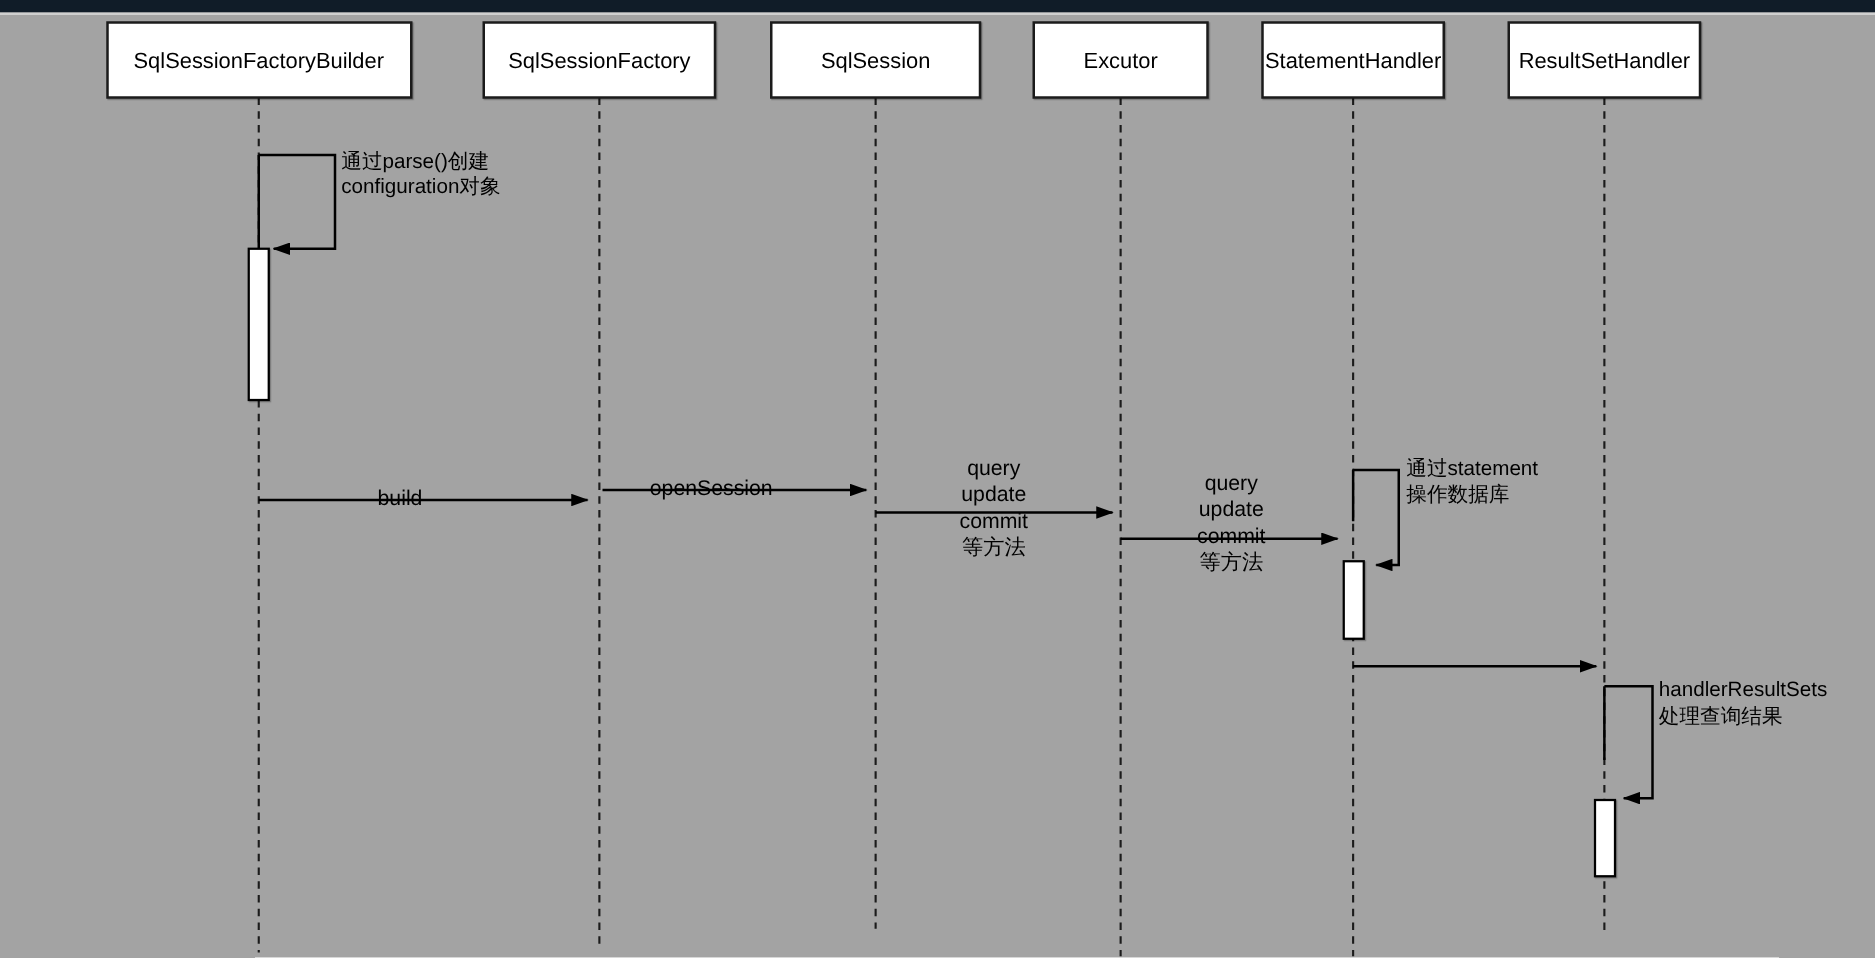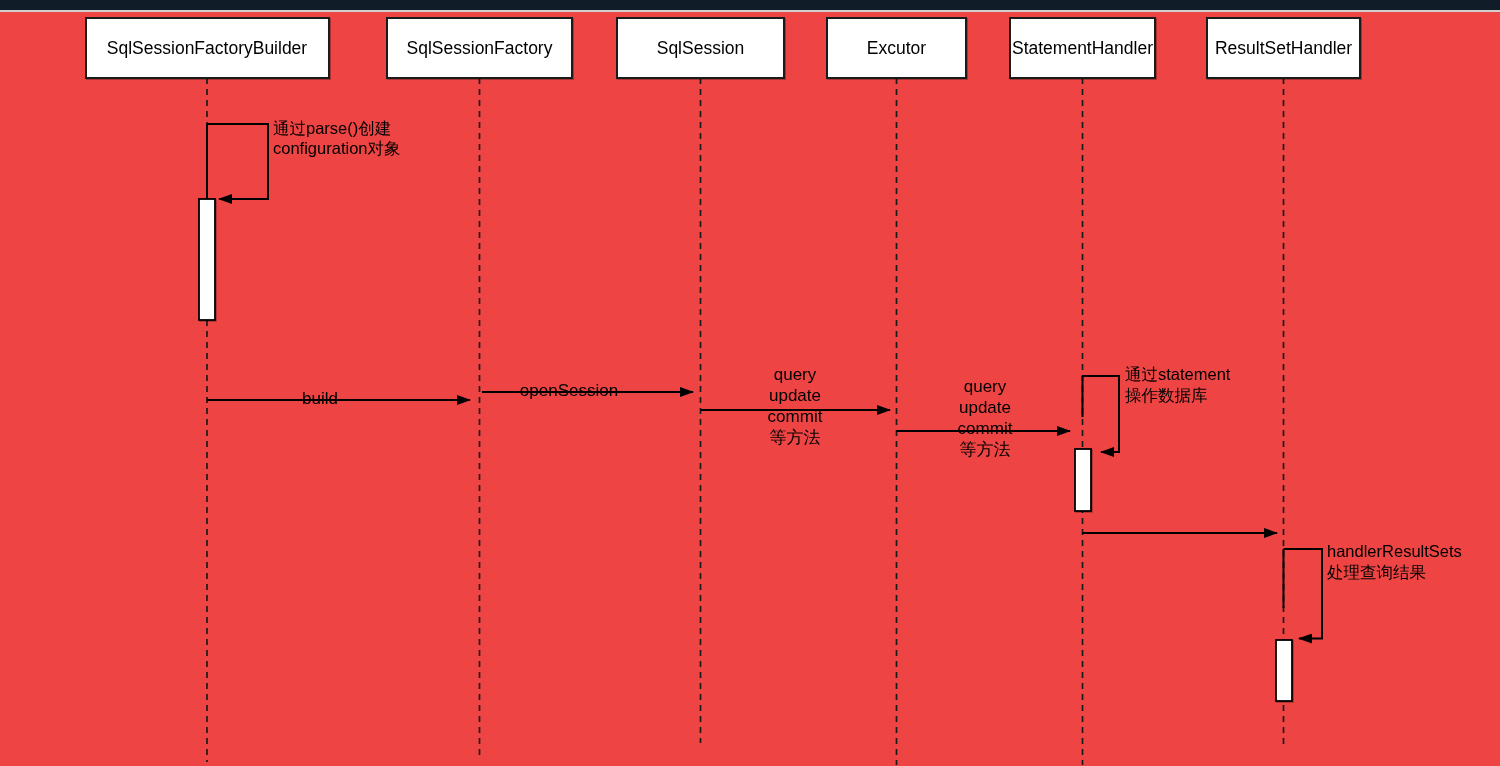--- a/index.html
+++ b/index.html
@@ -1,20 +1,20 @@
 <!DOCTYPE html>
 <html><head>
 <meta charset="utf-8">
 <style>
   html, body { margin: 0; padding: 0; background: #ffffff; }
   .stage {
     position: relative;
     width: 1500px;
     height: 766px;
-    background: #ef4444;
+    background: #a3a3a3;
     overflow: hidden;
     font-family: "Liberation Sans", "DejaVu Sans", sans-serif;
   }
   svg { display: block; }
   svg text {
     font-family: "Liberation Sans", "DejaVu Sans", sans-serif;
     fill: #000000;
   }
   .participant-rect {
     fill: #ffffff;

